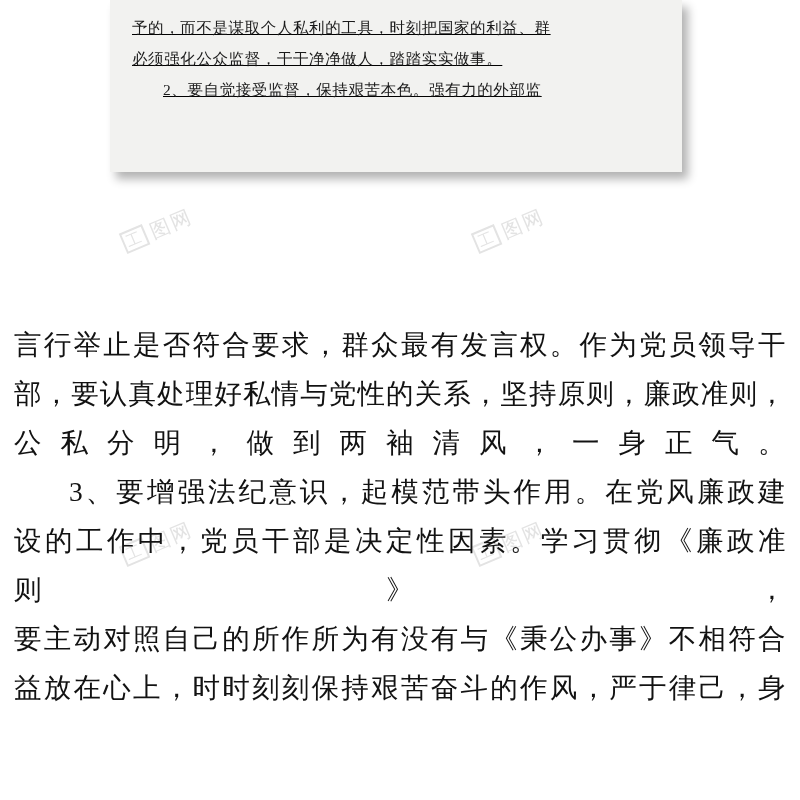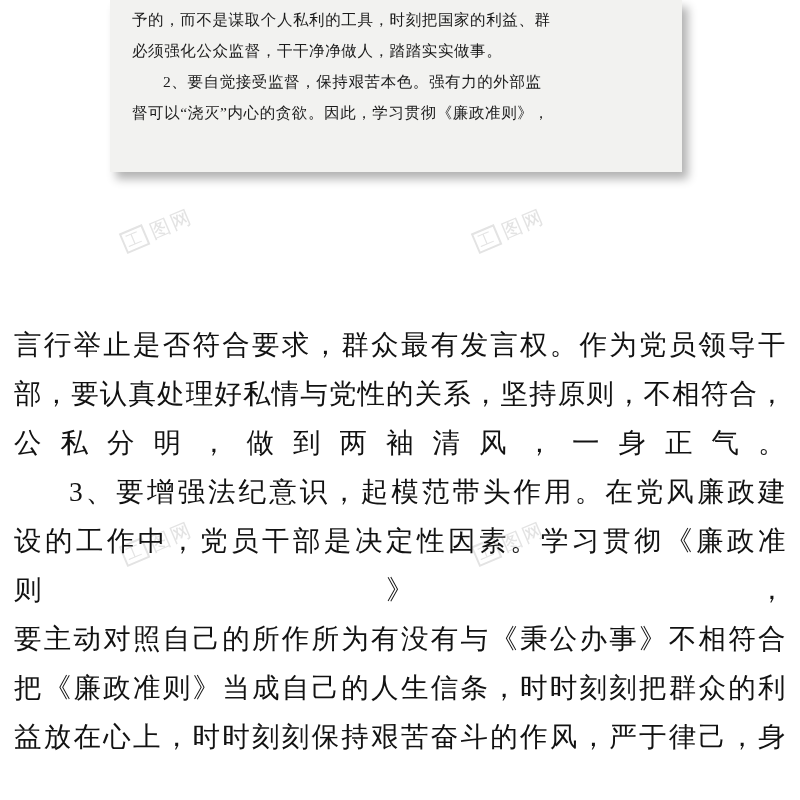--- a/index.html
+++ b/index.html
@@ -27,22 +27,23 @@
     position: absolute;
     left: 0;
     top: 0;
     width: 572px;
     height: 172px;
     background: #f2f2f0;
     box-shadow: 6px 7px 9px rgba(0,0,0,0.30);
     overflow: hidden;
   }
   .card-inner {
-    padding: 4px 22px;
+    padding: 12px 22px;
     box-sizing: border-box;
+    text-decoration: underline;
   }
   .card p {
     margin: 0;
     font-size: 15.5px;
     line-height: 31px;
     color: #1a1a1a;
     letter-spacing: 0.6px;
     text-align: justify;
     text-align-last: left;
     font-family: "Liberation Serif", "DejaVu Serif", serif;
@@ -104,40 +105,38 @@
 </style>
 </head>
 <body>
 
 <div class="card-wrap">
   <div class="card">
     <div class="card-inner">
       <p>予的，而不是谋取个人私利的工具，时刻把国家的利益、群</p>
       <p>必须强化公众监督，干干净净做人，踏踏实实做事。</p>
       <p class="indent">2、要自觉接受监督，保持艰苦本色。强有力的外部监</p>
-      <p>督可以“浇灭”内心的贪欲。因此，学习贯彻《廉政准则》，</p>
     </div>
   </div>
 </div>
 
 <div class="wm wm-a">
   <span class="logo">工</span><span>图网</span>
 </div>
 <div class="wm wm-b">
   <span class="logo">工</span><span>图网</span>
 </div>
 <div class="wm wm-c">
   <span class="logo">工</span><span>图网</span>
 </div>
 <div class="wm wm-d">
   <span class="logo">工</span><span>图网</span>
 </div>
 
 <div class="body-text">
   <p>言行举止是否符合要求，群众最有发言权。作为党员领导干</p>
-  <p>部，要认真处理好私情与党性的关系，坚持原则，不相符合，</p>
+  <p>部，要认真处理好私情与党性的关系，坚持原则，廉政准则，</p>
   <p class="last">公私分明，做到两袖清风，一身正气。</p>
   <p class="indent">3、要增强法纪意识，起模范带头作用。在党风廉政建</p>
   <p>设的工作中，党员干部是决定性因素。学习贯彻《廉政准则》，</p>
   <p>要主动对照自己的所作所为有没有与《秉公办事》不相符合</p>
-  <p>把《廉政准则》当成自己的人生信条，时时刻刻把群众的利</p>
   <p>益放在心上，时时刻刻保持艰苦奋斗的作风，严于律己，身</p>
 </div>
 
 </body></html>

